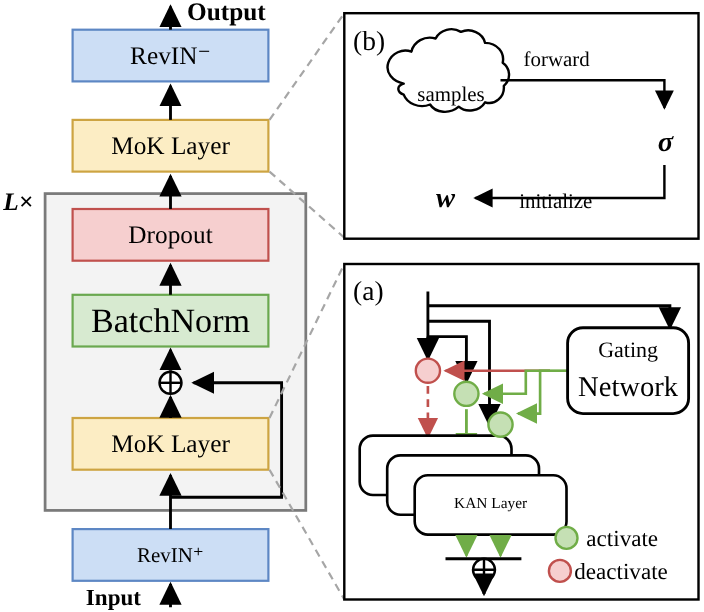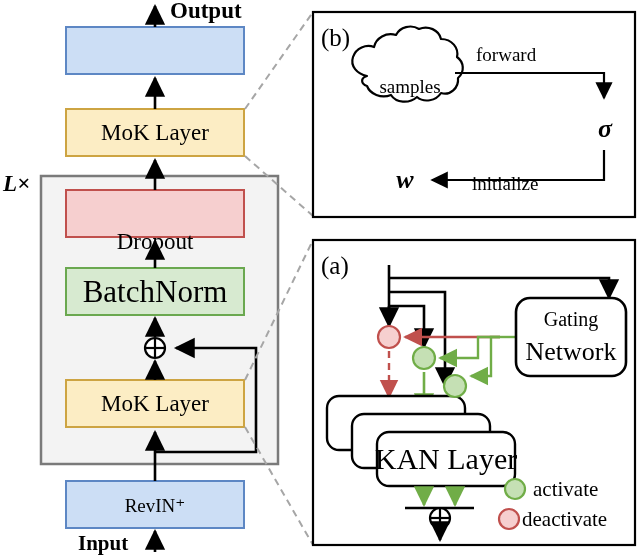--- a/index.html
+++ b/index.html
@@ -122,34 +122,35 @@
     <circle cx="455" cy="386" r="11" fill="#c5e0b4" stroke="#70ad47" stroke-width="2.2"></circle>
 
     <circle cx="515" cy="489" r="10" fill="#c5e0b4" stroke="#70ad47" stroke-width="2.2"></circle>
     <circle cx="509" cy="519" r="10" fill="#f6cfcf" stroke="#c0504d" stroke-width="2.2"></circle>
   </svg>
 
   <div class="txt" style="left:170px;top:-2px;font-size:23px;font-weight:bold;">Output</div>
   <div class="txt" style="left:78px;top:531px;font-size:21px;font-weight:bold;">Input</div>
   <div class="txt" style="left:3px;top:171px;font-size:23px;font-style:italic;font-weight:bold;">L×</div>
 
+  <div class="txt center" style="left:155px;top:51px;font-size:23px;">RevIN⁻</div>
   <div class="txt center" style="left:155px;top:133px;font-size:23px;">MoK Layer</div>
-  <div class="txt center" style="left:155px;top:214px;font-size:23px;margin-top:28px;">Dropout</div>
+  <div class="txt center" style="left:155px;top:214px;font-size:23px;">Dropout</div>
   <div class="txt center" style="left:155px;top:292px;font-size:31px;">BatchNorm</div>
   <div class="txt center" style="left:155px;top:404px;font-size:23px;">MoK Layer</div>
   <div class="txt center" style="left:155px;top:505px;font-size:19px;">RevIN⁺</div>
 
   <div class="txt" style="left:321px;top:24px;font-size:25px;">(b)</div>
   <div class="txt center" style="left:410px;top:87px;font-size:19px;font-family:Liberation Serif, serif;">samples</div>
   <div class="txt" style="left:476px;top:44px;font-size:19px;">forward</div>
   <div class="txt" style="left:472px;top:144px;font-size:19px;margin-top:29px;">initialize</div>
   <div class="txt center" style="left:605px;top:129px;font-size:26px;font-weight:bold;font-style:italic;">σ</div>
   <div class="txt center" style="left:405px;top:180px;font-size:26px;font-weight:bold;font-style:italic;">w</div>
 
   <div class="txt" style="left:321px;top:252px;font-size:25px;">(a)</div>
   <div class="txt center" style="left:571px;top:319px;font-size:20px;">Gating</div>
   <div class="txt center" style="left:571px;top:352px;font-size:26px;">Network</div>
-  <div class="txt center" style="left:446px;top:459px;font-size:30px;">KAN Layer</div>
+  <div class="txt center" style="left:446px;top:459px;font-size:14px;">KAN Layer</div>
 
   <div class="txt" style="left:533px;top:477px;font-size:21px;">activate</div>
   <div class="txt" style="left:522px;top:507px;font-size:21px;">deactivate</div>
 
 </div>
 
 </body></html>

